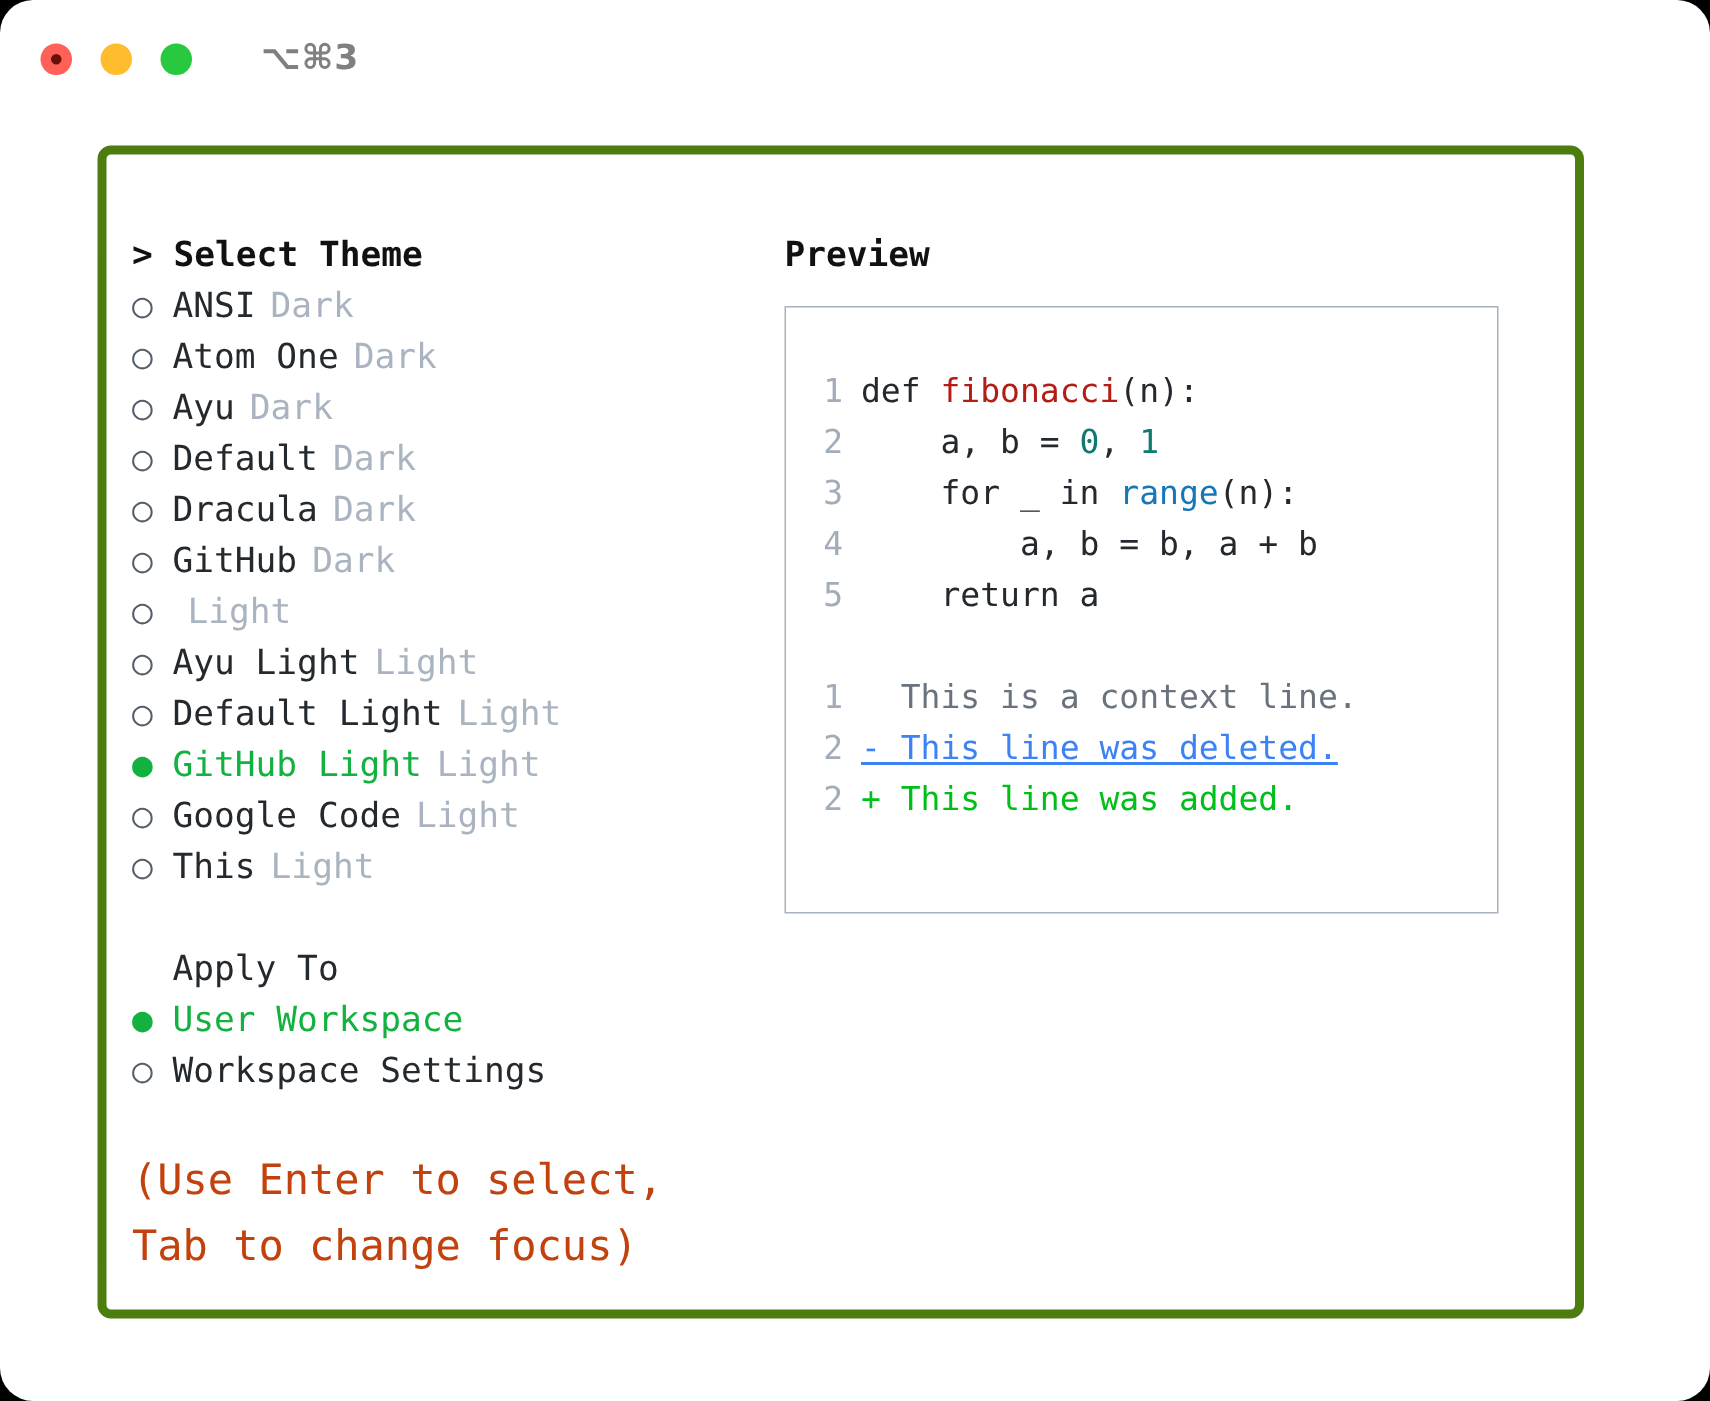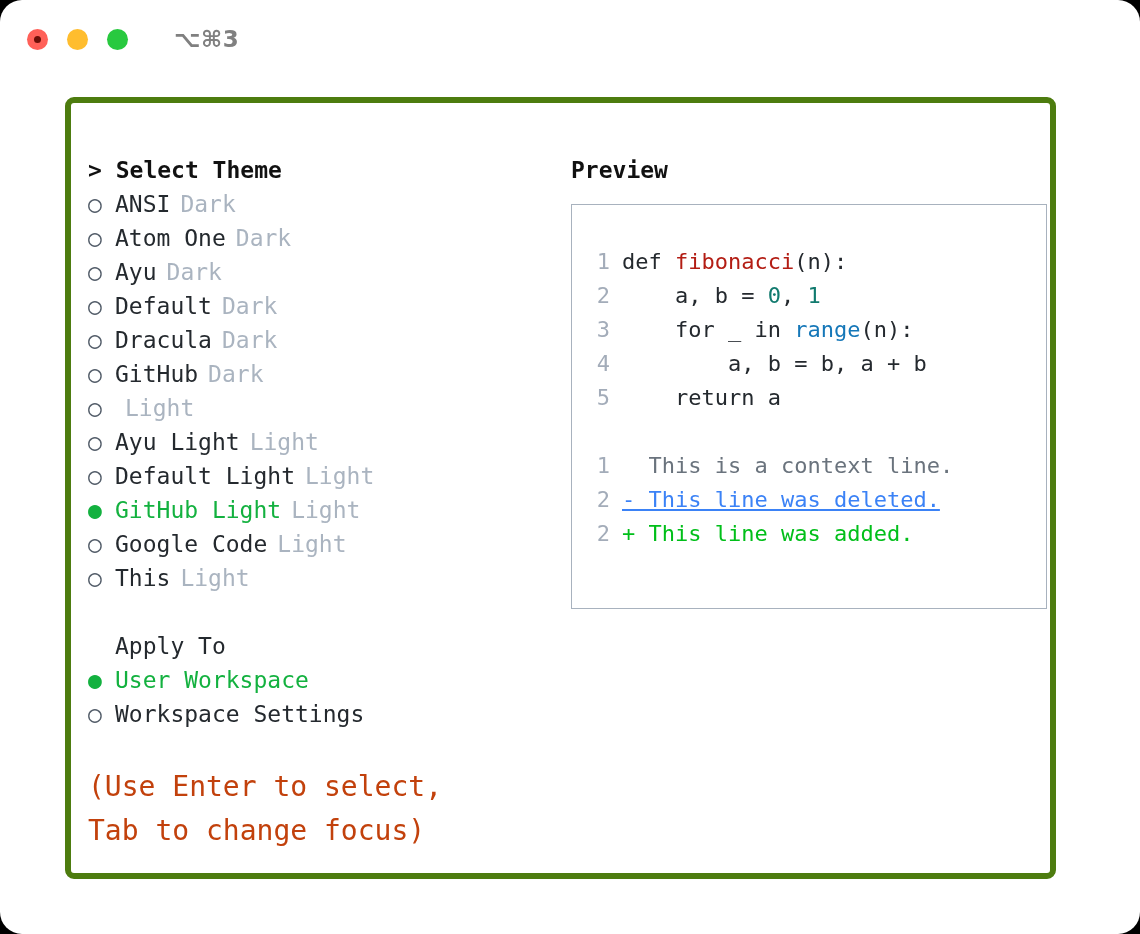--- a/index.html
+++ b/index.html
@@ -145,21 +145,21 @@
     margin-top: 34px;
     font-size: 28px;
     line-height: 44px;
     color: #c2410c;
     width: 400px;
   }
 
   
   .right-pane {
     position: absolute;
-    left: 500px;
+    left: 452px;
     top: 50px;
     width: 490px;
   }
   .preview-title {
     font-size: 23px;
     font-weight: bold;
     color: #111111;
     line-height: 34px;
   }
   .preview-box {

